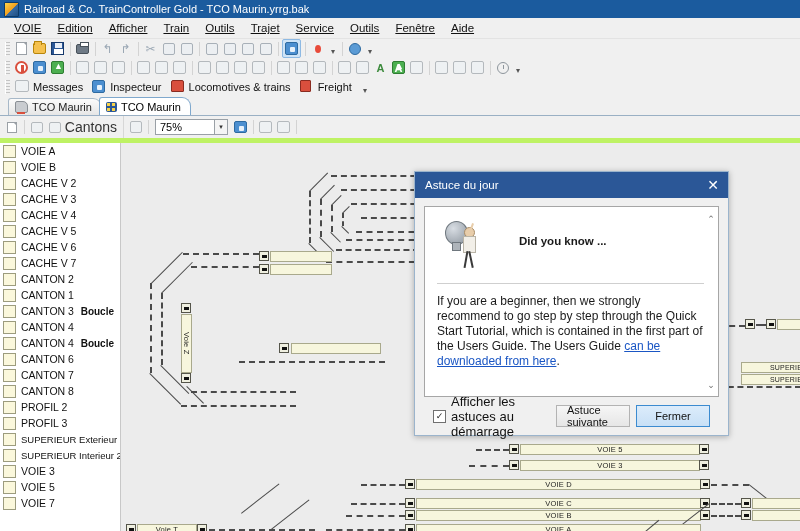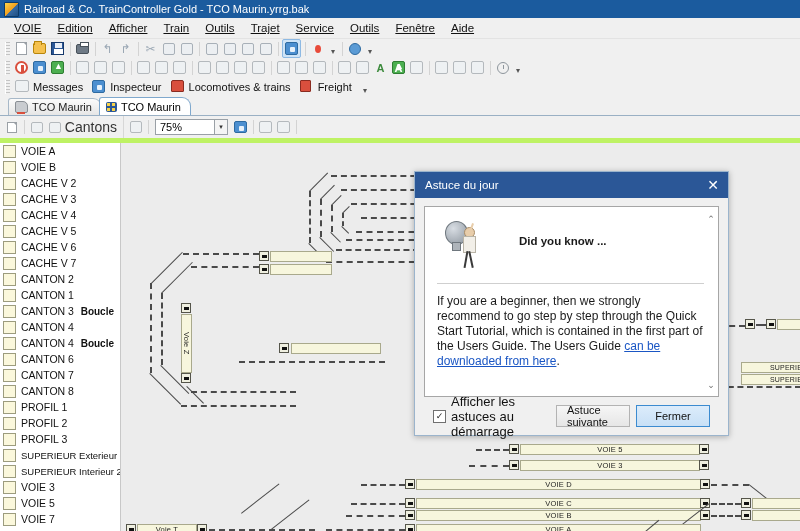--- a/index.html
+++ b/index.html
@@ -505,25 +505,20 @@
           <span class="nm2"></span>
         </div>
       <div class="srow">
           <span class="sw"></span>
           <span class="nm">CANTON 7</span>
           <span class="nm2"></span>
         </div>
       <div class="srow">
           <span class="sw"></span>
           <span class="nm">CANTON 8</span>
-          <span class="nm2"></span>
-        </div>
-      <div class="srow">
-          <span class="sw"></span>
-          <span class="nm">PROFIL 1</span>
           <span class="nm2"></span>
         </div>
       <div class="srow">
           <span class="sw"></span>
           <span class="nm">PROFIL 2</span>
           <span class="nm2"></span>
         </div>
       <div class="srow">
           <span class="sw"></span>
           <span class="nm">PROFIL 3</span>

